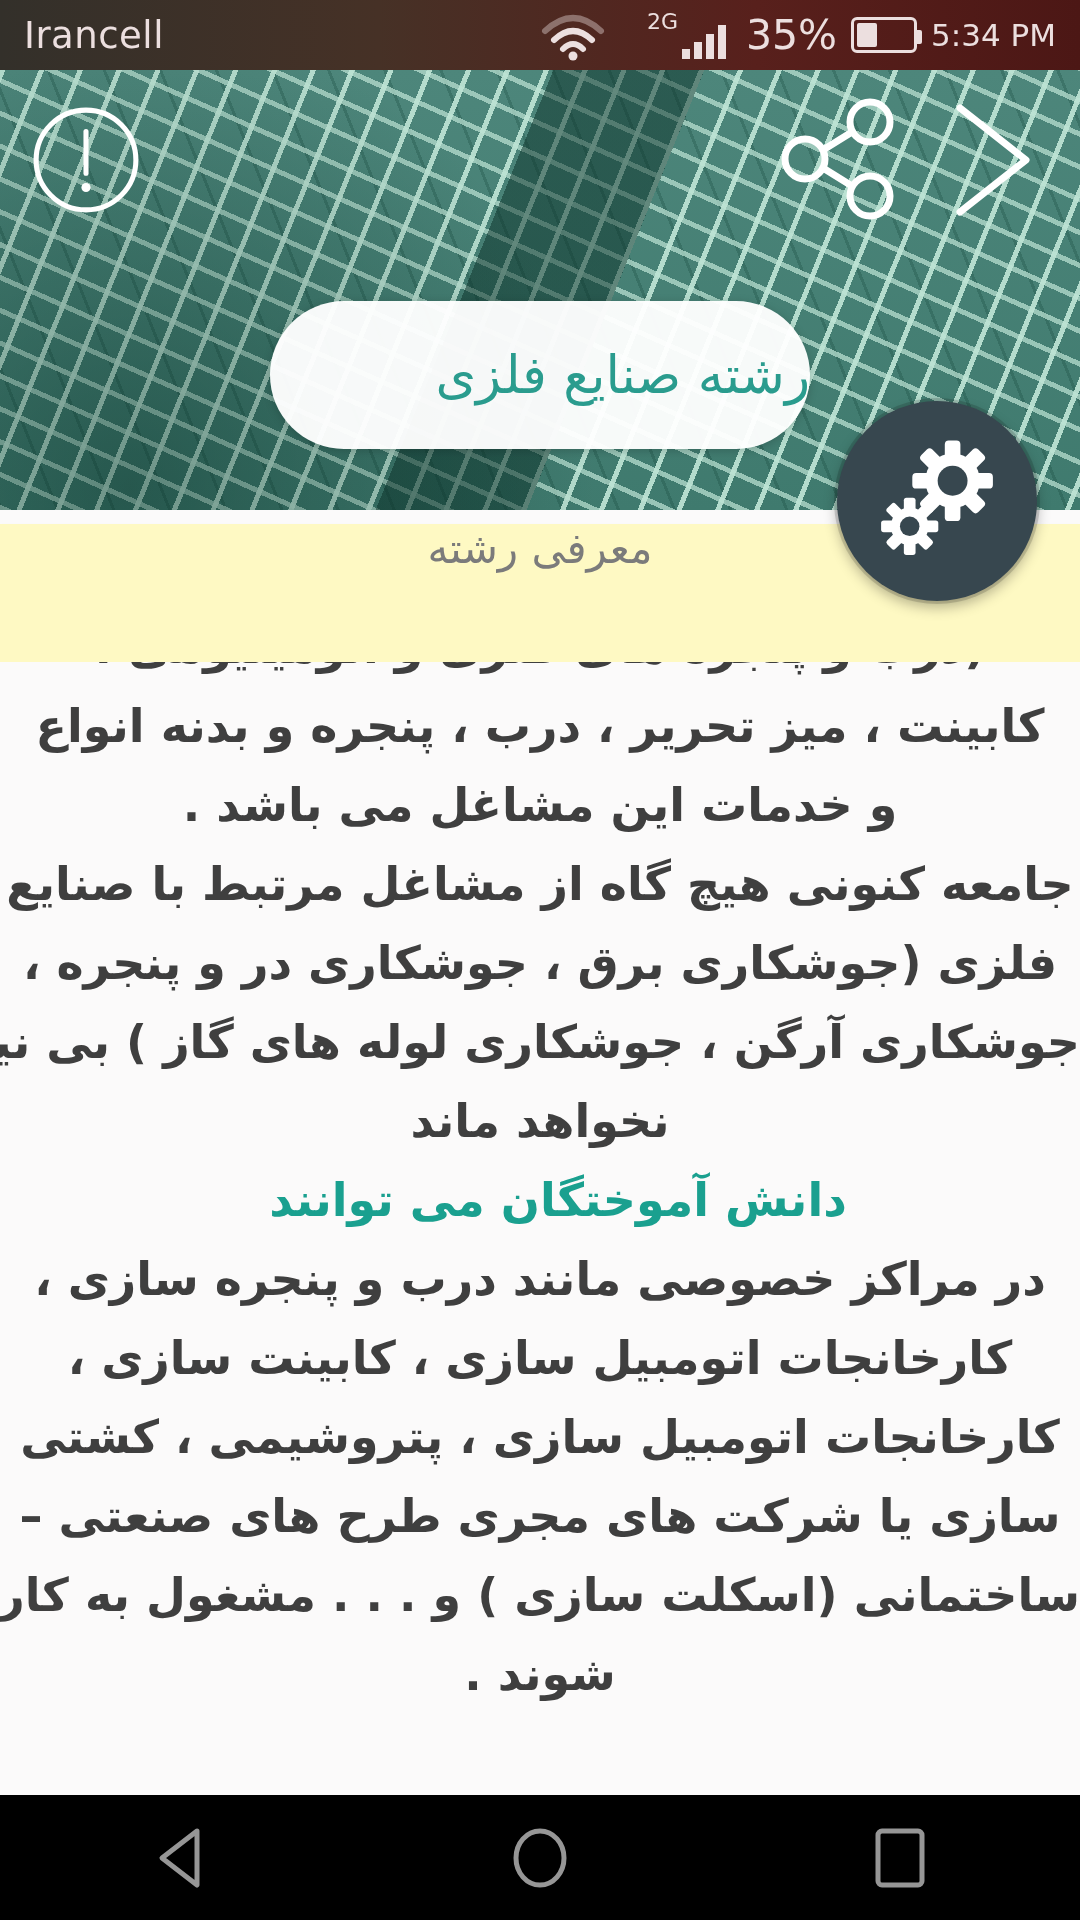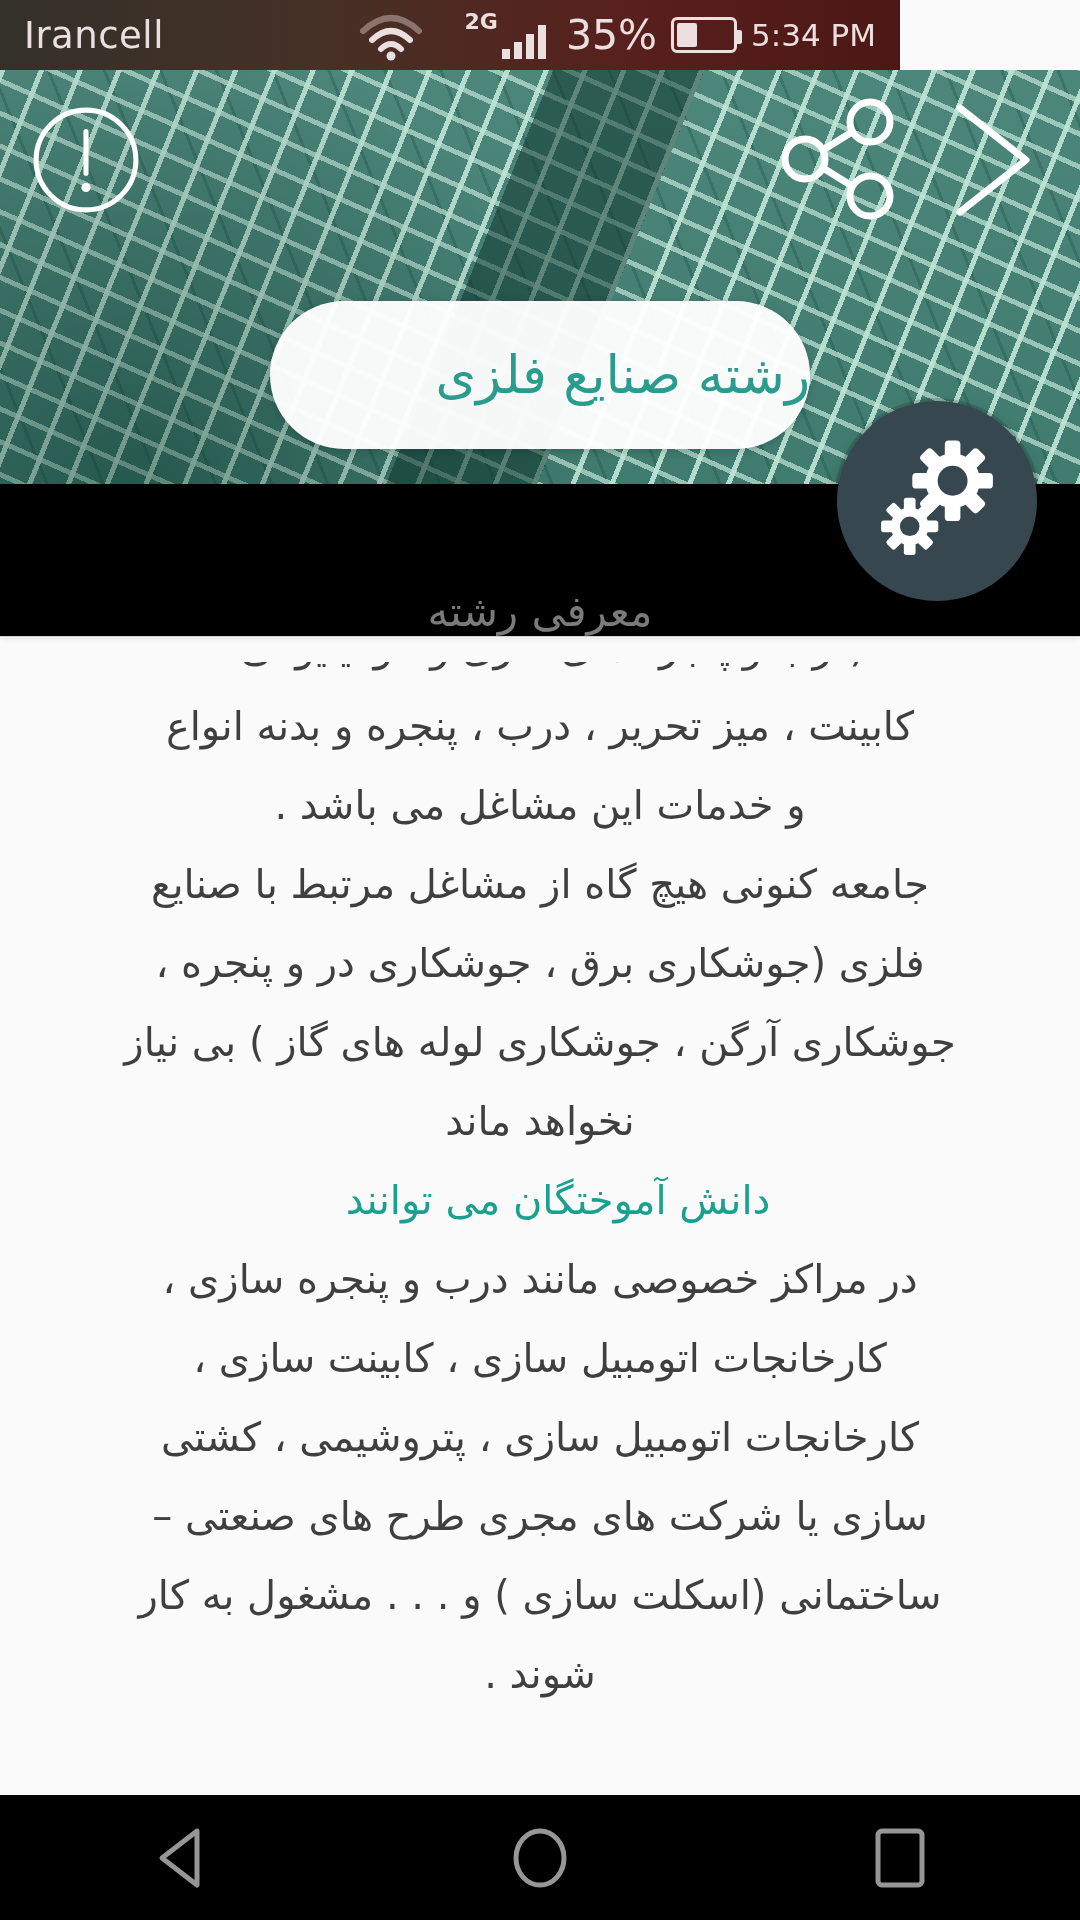--- a/index.html
+++ b/index.html
@@ -3,30 +3,30 @@
 <meta charset="utf-8">
 <style>
   html,body{margin:0;padding:0;background:#222;}
   .screen{
     position:relative;width:1080px;height:1920px;overflow:hidden;
     font-family:"DejaVu Sans","Liberation Sans",sans-serif;
     background:#fbfafa;margin:0 auto;
   }
   
   .statusbar{
-    position:absolute;top:0;left:0;width:900px;height:70px;
+    position:absolute;top:0;left:0;width:1080px;height:70px;
     background:linear-gradient(90deg,#33302a 0%,#463126 35%,#58201c 70%,#4c1715 100%);
     display:flex;align-items:center;justify-content:space-between;
     padding:0 24px;box-sizing:border-box;color:#ecdfdf;
   }
   .carrier{font-size:37px;letter-spacing:.5px;}
   .sb-right{display:flex;align-items:center;gap:14px;}
   .wifi-wrap{display:flex;align-items:flex-end;height:52px;}
   .sig-wrap{display:flex;align-items:flex-start;gap:2px;height:52px;}
-  .net-label{font-size:22px;font-weight:bold;line-height:22px;margin-top:2px;margin-left:28px;}
+  .net-label{font-size:22px;font-weight:normal;line-height:22px;margin-top:2px;margin-left:28px;}
   .sb-pct{font-size:41px;text-align:right;}
   .batt{position:relative;width:66px;height:36px;border:3px solid #ecdfdf;border-radius:6px;box-sizing:border-box;display:flex;align-items:center;}
   .batt-fill{width:20px;height:24px;margin-left:3px;background:#ecdfdf;border-radius:2px;}
   .batt-nub{position:absolute;right:-8px;top:10px;width:5px;height:14px;background:#ecdfdf;border-radius:0 2px 2px 0;}
   .sb-time{font-size:31px;}
   
   .header{
     position:absolute;top:70px;left:0;width:1080px;height:440px;overflow:hidden;
     background:
       radial-gradient(circle at 12% 95%,rgba(0,35,28,.40),transparent 45%),
@@ -49,34 +49,34 @@
   }
   .pill-label{font-size:52px;color:#2a9c8e;direction:rtl;}
   
   .fab{
     position:absolute;left:837px;top:401px;width:200px;height:200px;border-radius:50%;
     background:#37474f;z-index:5;display:flex;align-items:center;justify-content:center;
     box-shadow:0 0 0 3px rgba(0,0,0,.14),0 6px 14px rgba(0,0,0,.30);cursor:pointer;
   }
   
   .tabbar{
-    position:absolute;top:484px;left:0;width:1080px;height:152px;
-    background:#000000;display:flex;align-items:flex-end;justify-content:center;
+    position:absolute;top:524px;left:0;width:1080px;height:152px;
+    background:#fef9c3;display:flex;align-items:flex-start;justify-content:center;
     border-bottom:1px solid #d6d4d4;box-shadow:0 3px 5px rgba(0,0,0,.06);
   }
   .tab-label{font-size:42px;color:#7b7b7b;direction:rtl;}
   
   .content{
     position:absolute;top:662px;left:0;width:1080px;height:1133px;
     background:#fbfafa;overflow:hidden;
   }
   .lines{margin-top:-54px;direction:rtl;text-align:center;}
   .line{
-    line-height:79px;font-size:40px;color:#3f3f3f;
-    white-space:nowrap;direction:rtl;
+    line-height:79px;font-size:46px;color:#3f3f3f;
+    white-space:nowrap;direction:rtl;font-weight:bold;
   }
   .line.accent{color:#1aa08f;margin-left:36px;}
   
   .navbar{
     position:absolute;top:1795px;left:0;width:1080px;height:125px;background:#000;
     display:flex;align-items:center;
   }
   .nav-slot{flex:1;display:flex;align-items:center;justify-content:center;height:100%;cursor:pointer;}
 </style>
 </head>

